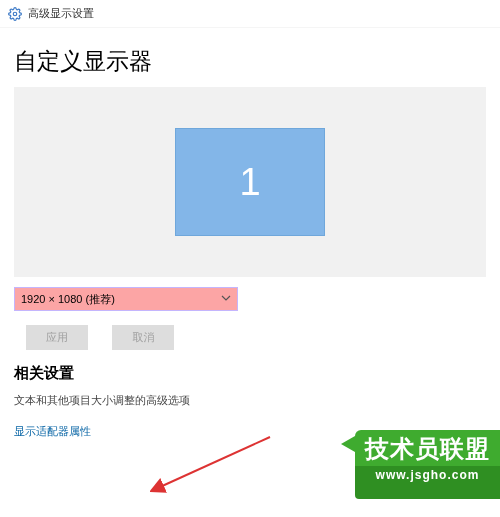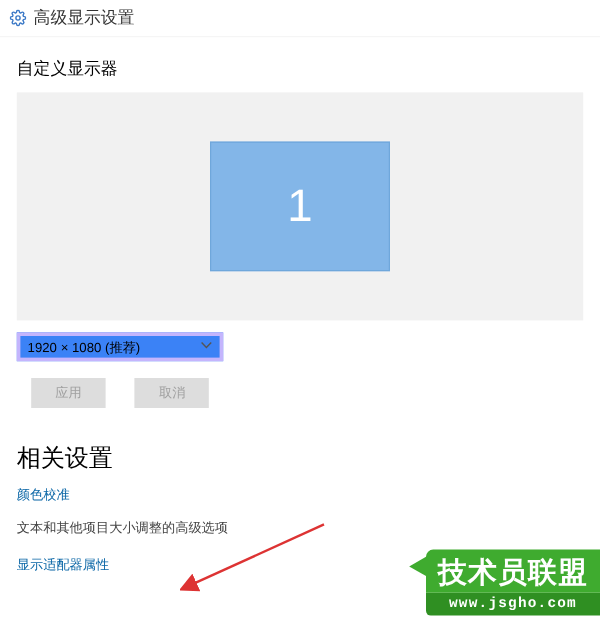--- a/index.html
+++ b/index.html
@@ -9,34 +9,34 @@
     color: #000;
     width: 500px;
     height: 517px;
     position: relative;
     overflow: hidden;
   }
   .titlebar {
     display: flex;
     align-items: center;
     padding: 6px 8px;
-    font-size: 14px;
+    font-size: 11px;
     color: #333;
     border-bottom: 1px solid #f5f5f5;
   }
   .titlebar .gear {
     width: 14px;
     height: 14px;
     margin-right: 6px;
   }
   .content {
     padding: 8px 14px 0 14px;
   }
   h1.section {
-    font-size: 14px;
+    font-size: 23px;
     font-weight: 400;
     margin: 10px 0 10px 0;
     color: #000;
   }
   .monitor-preview {
     background: #f1f1f1;
     width: 100%;
     height: 190px;
     display: flex;
     align-items: center;
@@ -63,53 +63,53 @@
     color: #0a66a6;
     cursor: pointer;
     margin-right: 12px;
   }
   .field-label {
     font-size: 11px;
     color: #333;
     margin-bottom: 3px;
   }
   .select-box {
-    width: 172px;
+    width: 224px;
     height: 24px;
-    border: 3px solid #c4b5fd;
-    background: #3b82f6;
+    border: 1px solid #c4b5fd;
+    background: #fca5a5;
     font-size: 11px;
     padding: 2px 22px 2px 6px;
     position: relative;
     display: flex;
     align-items: center;
     cursor: pointer;
     margin-bottom: 14px;
   }
   .select-box .chev {
     position: absolute;
     right: 6px;
     top: 50%;
     transform: translateY(-50%);
   }
-  .btn-row { margin-bottom: 28px; }
+  .btn-row { margin-bottom: 14px; }
   .btn {
     display: inline-block;
     background: #ddd;
     color: #a0a0a0;
     font-size: 11px;
     padding: 5px 20px;
     margin-right: 8px;
     border: none;
     cursor: default;
     margin-left: 12px;
   }
   h2.related {
-    font-size: 20px;
-    font-weight: 400;
+    font-size: 15px;
+    font-weight: 700;
     margin: 8px 0 10px 0;
   }
   .rel-link {
     display: block;
     color: #0a66a6;
     font-size: 11px;
     margin-bottom: 12px;
     cursor: pointer;
   }
   .rel-text {
@@ -123,22 +123,22 @@
   .arrow {
     position: absolute;
     left: 150px;
     top: 432px;
     pointer-events: none;
   }
   
   .badge {
     position: absolute;
     right: 0;
-    bottom: 4px;
-    font-family: Liberation Mono, monospace;
+    bottom: 18px;
+    font-family: Liberation Sans, sans-serif;
   }
   .badge-top {
     background: #3fab2f;
     color: #fff;
     font-size: 24px;
     font-weight: 700;
     padding: 3px 10px 1px 10px;
     border-radius: 6px 0 0 0;
     letter-spacing: 1px;
     position: relative;
@@ -151,21 +151,21 @@
     border-top:8px solid transparent;
     border-bottom:8px solid transparent;
     border-right:14px solid #3fab2f;
   }
   .badge-bot {
     background: #2f8f22;
     color: #fff;
     font-size: 12px;
     font-weight: 700;
     text-align: center;
-    padding: 2px 6px 3px 6px;
+    padding: 2px 6px 17px 6px;
     letter-spacing: 1px;
     border-radius: 0 0 0 4px;
   }
   .ghost-text {
     position:absolute;
     right:6px;
     bottom:34px;
     font-size:20px;
     color:rgba(120,120,120,0.15);
     font-weight:600;
@@ -206,21 +206,20 @@
     </span>
   </div>
 
   <div class="btn-row">
     <button class="btn" disabled="">应用</button>
     <button class="btn" disabled="">取消</button>
   </div>
 
   <h2 class="related">相关设置</h2>
 
-  <a class="rel-link">颜色校准</a>
   <a class="rel-text">文本和其他项目大小调整的高级选项</a>
   <a class="rel-link">显示适配器属性</a>
 
 </div>
 
 <svg class="arrow" width="130" height="70">
   <defs>
     <marker id="ah" markerWidth="8" markerHeight="8" refX="2" refY="4" orient="auto">
       <path d="M0,0 L8,4 L0,8 z" fill="#d33"></path>
     </marker>

